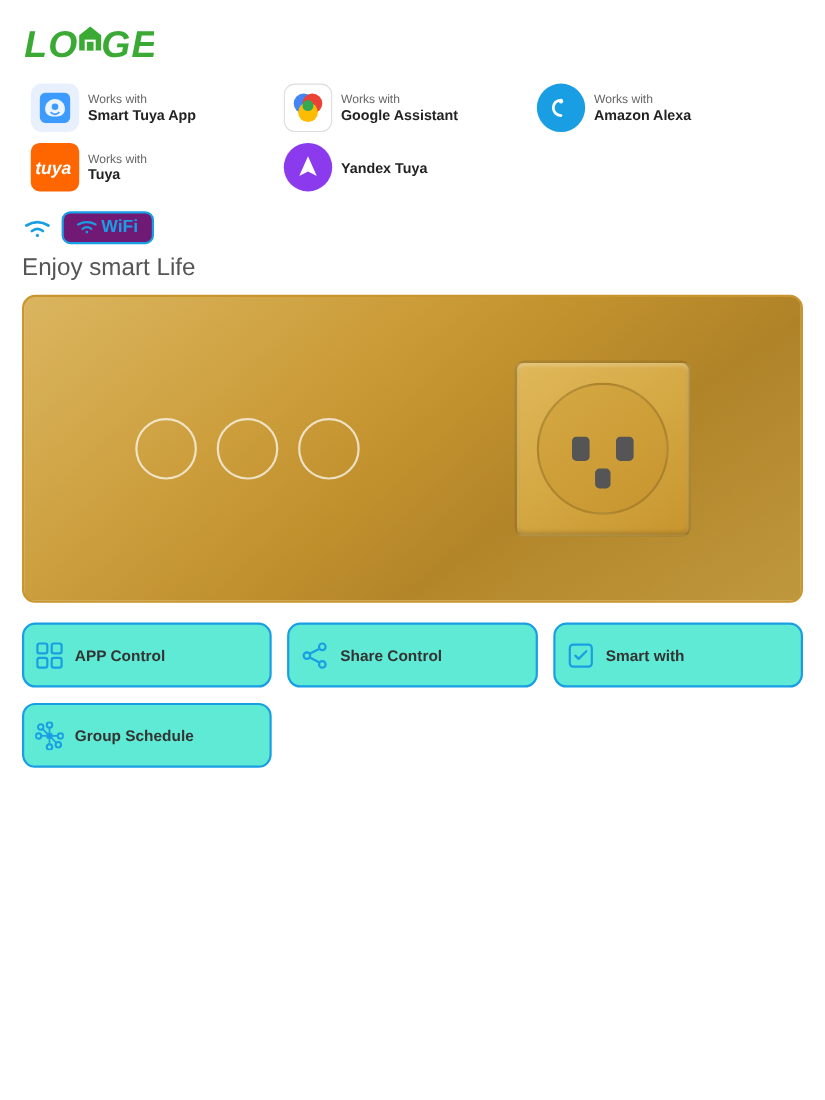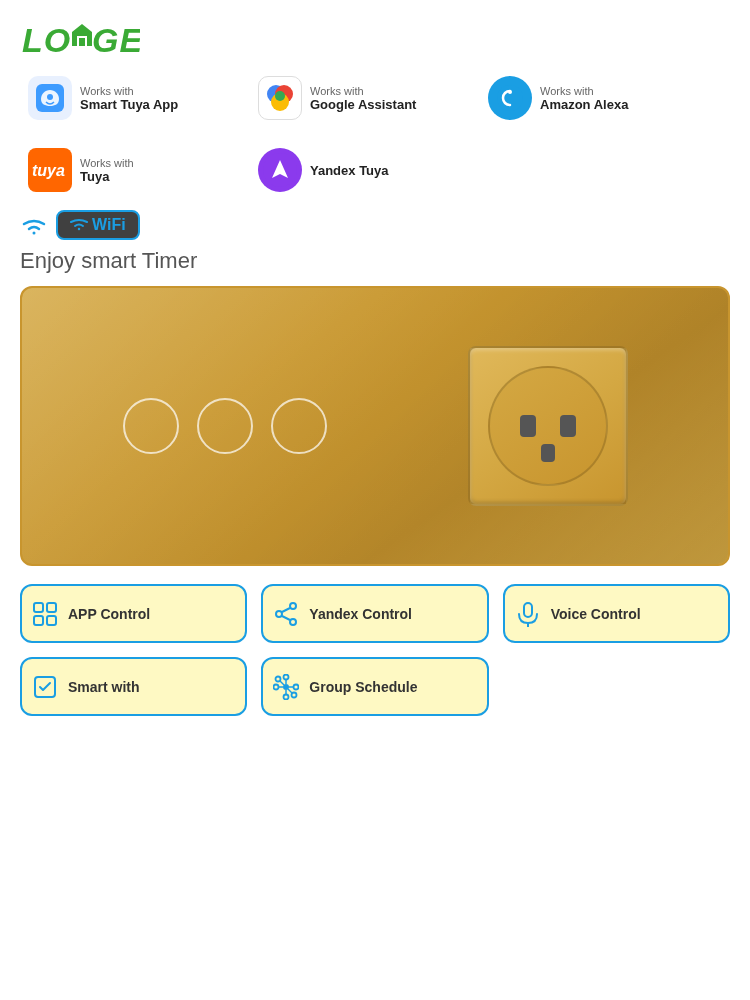--- a/index.html
+++ b/index.html
@@ -30,21 +30,21 @@
       font-weight: 900;
       color: #3aaa35;
       letter-spacing: 1px;
       font-style: italic;
     }
 
     
     .compat-section {
       display: flex;
       flex-direction: column;
-      gap: 20px;
+      gap: 2px;
       margin-bottom: 10px;
     }
     .compat-row {
       display: flex;
       flex-direction: row;
       gap: 0px;
       align-items: center;
     }
     .compat-item {
       display: flex;
@@ -87,21 +87,21 @@
 
     
     .wifi-section {
       display: flex;
       align-items: center;
       gap: 8px;
       margin-bottom: 8px;
       margin-top: 4px;
     }
     .wifi-badge {
-      background: #404040;
+      background: #701a75;
       border: 2px solid #1a9ee3;
       border-radius: 8px;
       padding: 4px 12px;
       font-size: 16px;
       font-weight: bold;
       color: #1a9ee3;
       display: flex;
       align-items: center;
       gap: 4px;
     }
@@ -198,21 +198,21 @@
       gap: 14px;
     }
     .control-btn {
       border: 2px solid #1a9ee3;
       border-radius: 12px;
       padding: 14px 10px;
       display: flex;
       align-items: center;
       justify-content: flex-start;
       gap: 10px;
-      background: #fef9c3;
+      background: #5eead4;
       cursor: pointer;
     }
     .control-btn-icon {
       font-size: 22px;
       color: #1a9ee3;
       flex-shrink: 0;
     }
     .control-btn-label {
       font-size: 14px;
       font-weight: 600;
@@ -334,21 +334,21 @@
     <div class="wifi-badge">
       <svg width="18" height="14" viewBox="0 0 18 14">
         <path d="M9 11 L9 11" stroke="#1a9ee3" stroke-width="2.5" stroke-linecap="round"></path>
         <path d="M5 8 Q9 5 13 8" stroke="#1a9ee3" stroke-width="2" fill="none" stroke-linecap="round"></path>
         <path d="M1 4 Q9 0 17 4" stroke="#1a9ee3" stroke-width="2" fill="none" stroke-linecap="round"></path>
       </svg>
       <span>WiFi</span>
     </div>
   </div>
 
-  <div class="tagline">Enjoy smart Timer</div>
+  <div class="tagline">Enjoy smart Life</div>
 
   <div class="device-area">
     <div class="touch-switches">
       <div class="touch-circle"></div>
       <div class="touch-circle"></div>
       <div class="touch-circle"></div>
     </div>
     <div class="socket-area">
       <div class="socket-inner">
         <div class="socket-hole left"></div>
@@ -375,33 +375,23 @@
     <div class="control-btn">
       <span class="control-btn-icon">
         <svg width="26" height="26" viewBox="0 0 26 26">
           <circle cx="20" cy="5" r="3" stroke="#1a9ee3" stroke-width="2" fill="none"></circle>
           <circle cx="20" cy="21" r="3" stroke="#1a9ee3" stroke-width="2" fill="none"></circle>
           <circle cx="6" cy="13" r="3" stroke="#1a9ee3" stroke-width="2" fill="none"></circle>
           <line x1="9" y1="11" x2="17" y2="7" stroke="#1a9ee3" stroke-width="2"></line>
           <line x1="9" y1="15" x2="17" y2="19" stroke="#1a9ee3" stroke-width="2"></line>
         </svg>
       </span>
-      <span class="control-btn-label">Yandex Control</span>
-    </div>
-
-    <div class="control-btn">
-      <span class="control-btn-icon">
-        <svg width="26" height="26" viewBox="0 0 26 26">
-          <rect x="9" y="2" width="8" height="14" rx="4" stroke="#1a9ee3" stroke-width="2" fill="none"></rect>
-          <path d="M4 13 Q4 22 13 22 Q22 22 22 13" stroke="#1a9ee3" stroke-width="2" fill="none" stroke-linecap="round"></path>
-          <line x1="13" y1="22" x2="13" y2="26" stroke="#1a9ee3" stroke-width="2"></line>
-        </svg>
-      </span>
-      <span class="control-btn-label">Voice Control</span>
-    </div>
+      <span class="control-btn-label">Share Control</span>
+    </div>
+
 
     <div class="control-btn">
       <span class="control-btn-icon">
         <svg width="26" height="26" viewBox="0 0 26 26">
           <rect x="3" y="3" width="20" height="20" rx="3" stroke="#1a9ee3" stroke-width="2" fill="none"></rect>
           <path d="M8 13 L11 16 L18 9" stroke="#1a9ee3" stroke-width="2" fill="none" stroke-linecap="round" stroke-linejoin="round"></path>
         </svg>
       </span>
       <span class="control-btn-label">Smart with</span>
     </div>

